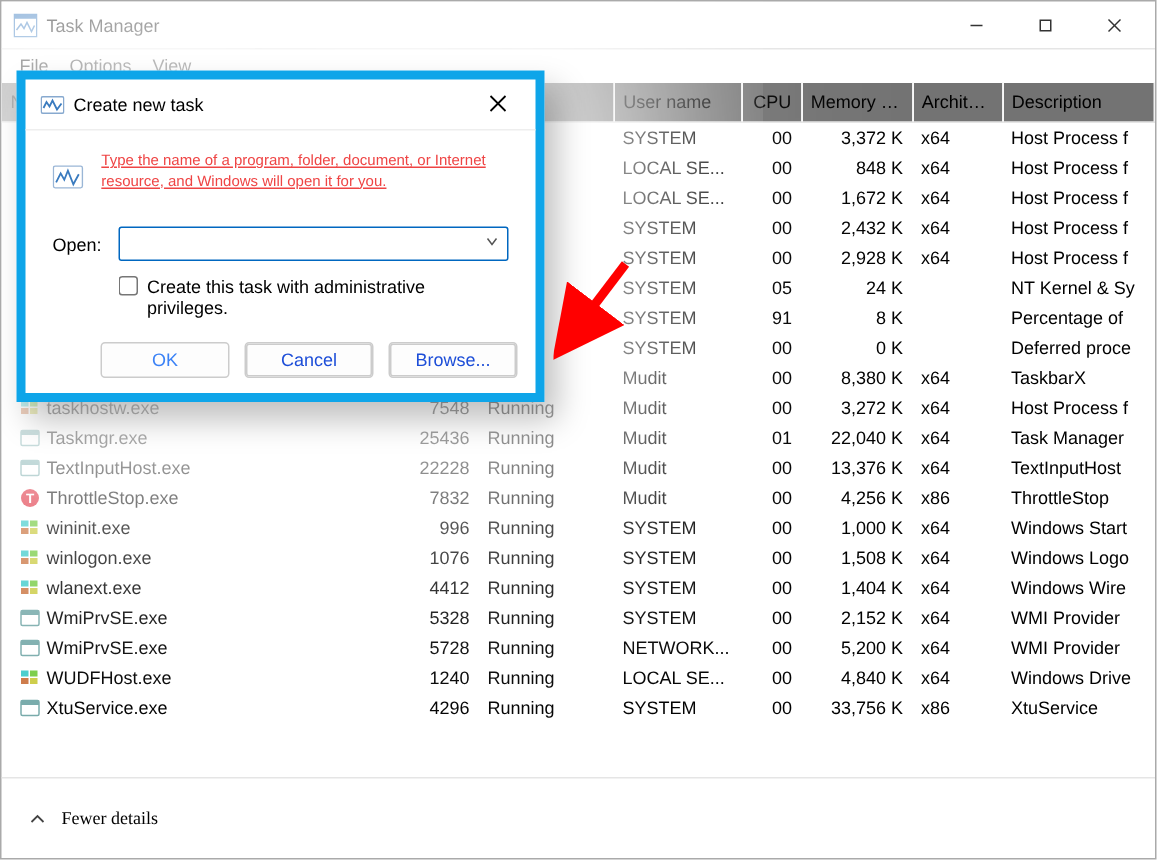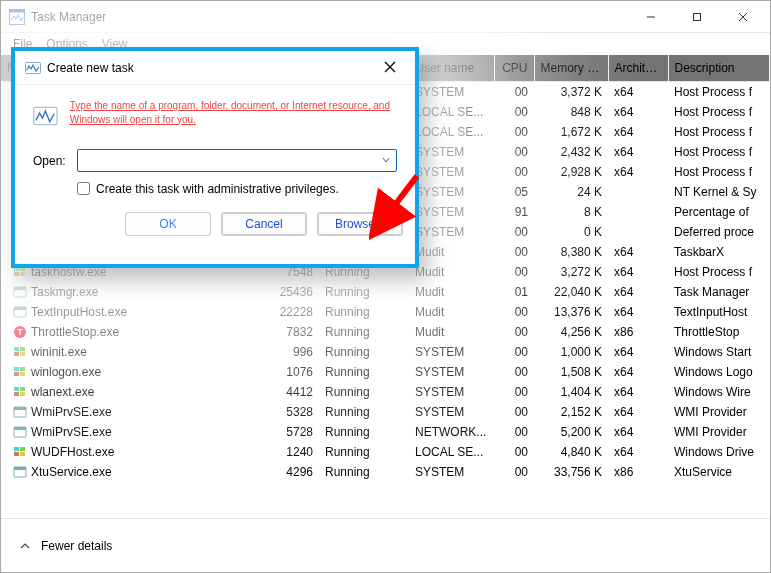--- a/index.html
+++ b/index.html
@@ -56,32 +56,32 @@
   }
   .name-cell { display:flex; align-items:center; gap:4px; padding-left:6px; }
   .row-icon { width:14px; height:14px; display:inline-flex; align-items:center; justify-content:center; font-size:10px; }
   .footer {
     position:absolute; bottom:0; left:0; right:0;
     height:54px;
     border-top:1px solid #e5e5e5;
     display:flex; align-items:center; justify-content:space-between;
     padding: 0 18px;
   }
-  .fewer { display:flex; align-items:center; gap:10px; cursor: default;}
+  .fewer { display:flex; align-items:center; gap:10px; cursor: default; font-family: Liberation Serif, serif;}
   .btn {
     border:1px solid #ccc; background:#fdfdfd; padding:4px 16px; border-radius:3px; font-size:12px;
     min-width:78px; text-align:center;
   }
   
   .dialog {
     position:absolute;
     left: 10px; top: 46px;
-    width: 408px; height: 221px;
+    width: 352px; height: 221px;
     background:#fff;
-    border:4px solid #0ea5e9;
+    border:6px solid #0ea5e9;
     box-shadow: 8px 12px 20px rgba(0,0,0,0.25), 0 0 140px 80px rgba(255,255,255,0.85);
     z-index: 20;
   }
   .dlg-title {
     display:flex; align-items:center; height:34px; padding:0 10px; border-bottom:1px solid #eee;
   }
   .dlg-title .t { flex:1; font-size:12px; }
   .dlg-close { width:30px; text-align:center; font-size:14px; }
   .dlg-body { padding: 14px 18px 0 18px; }
   .dlg-msg { display:flex; gap:12px; }

